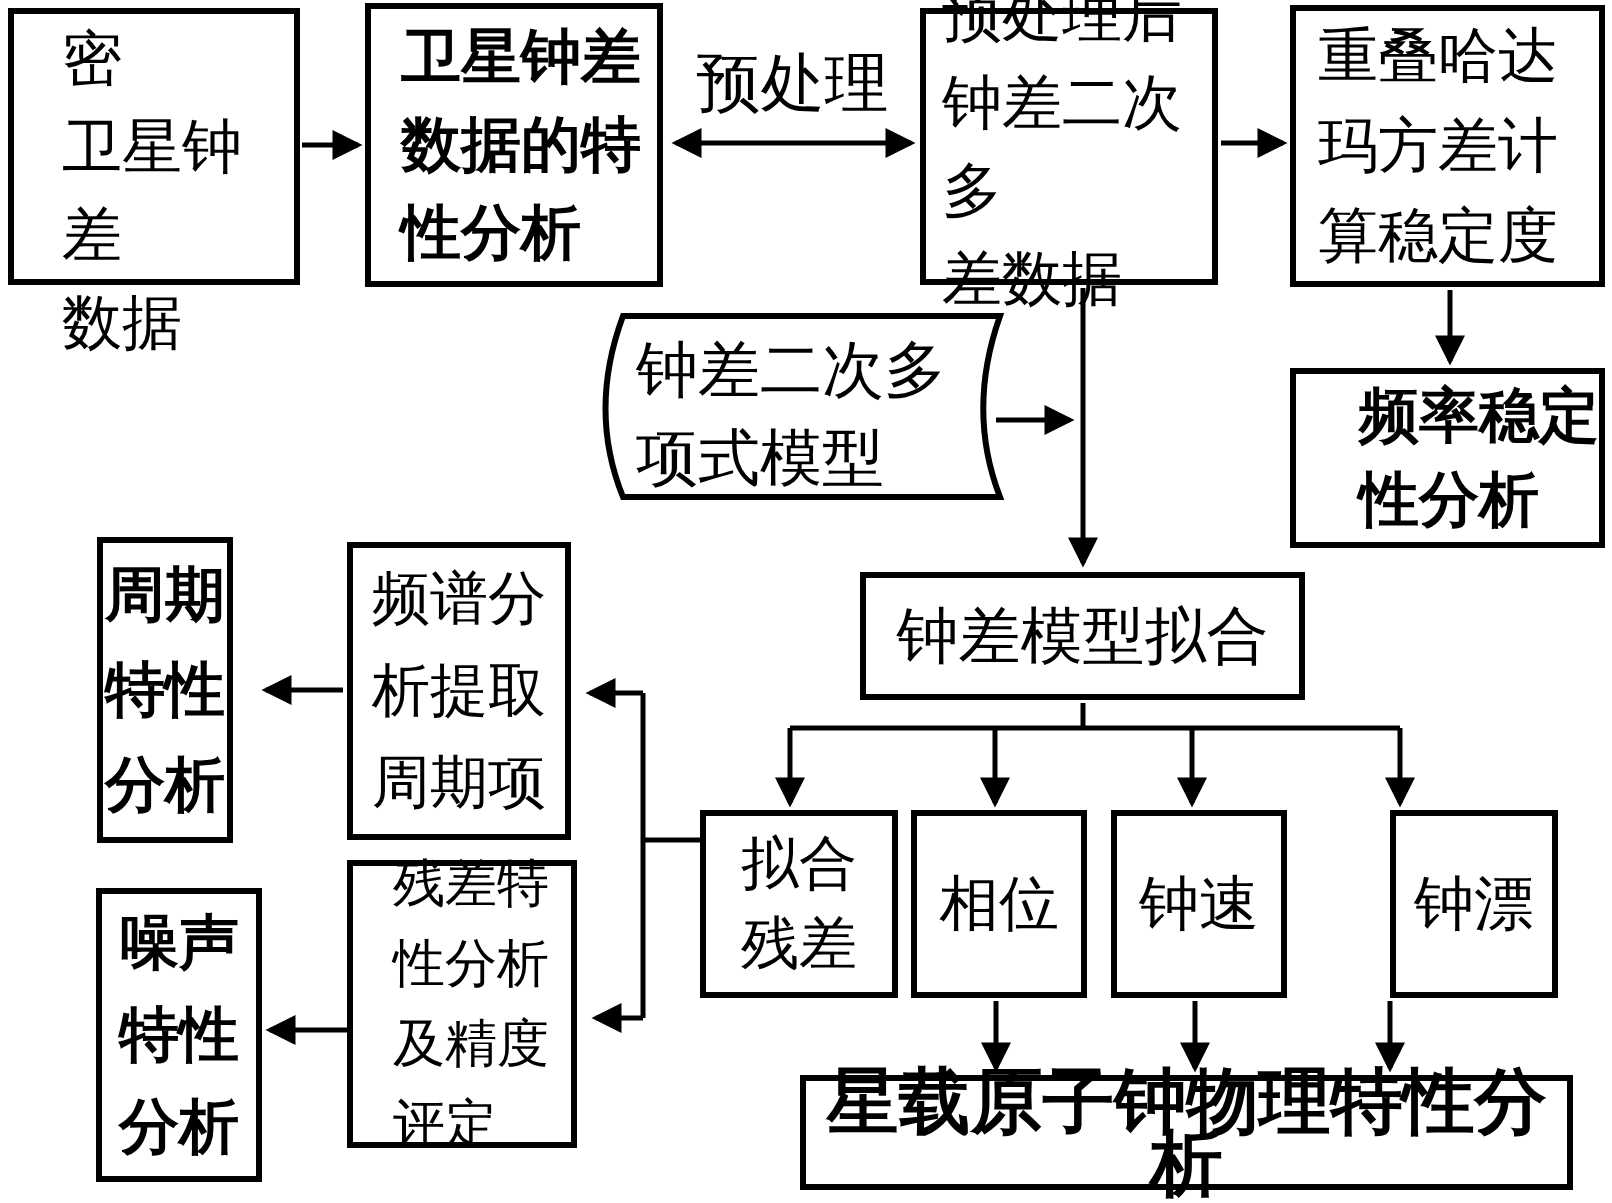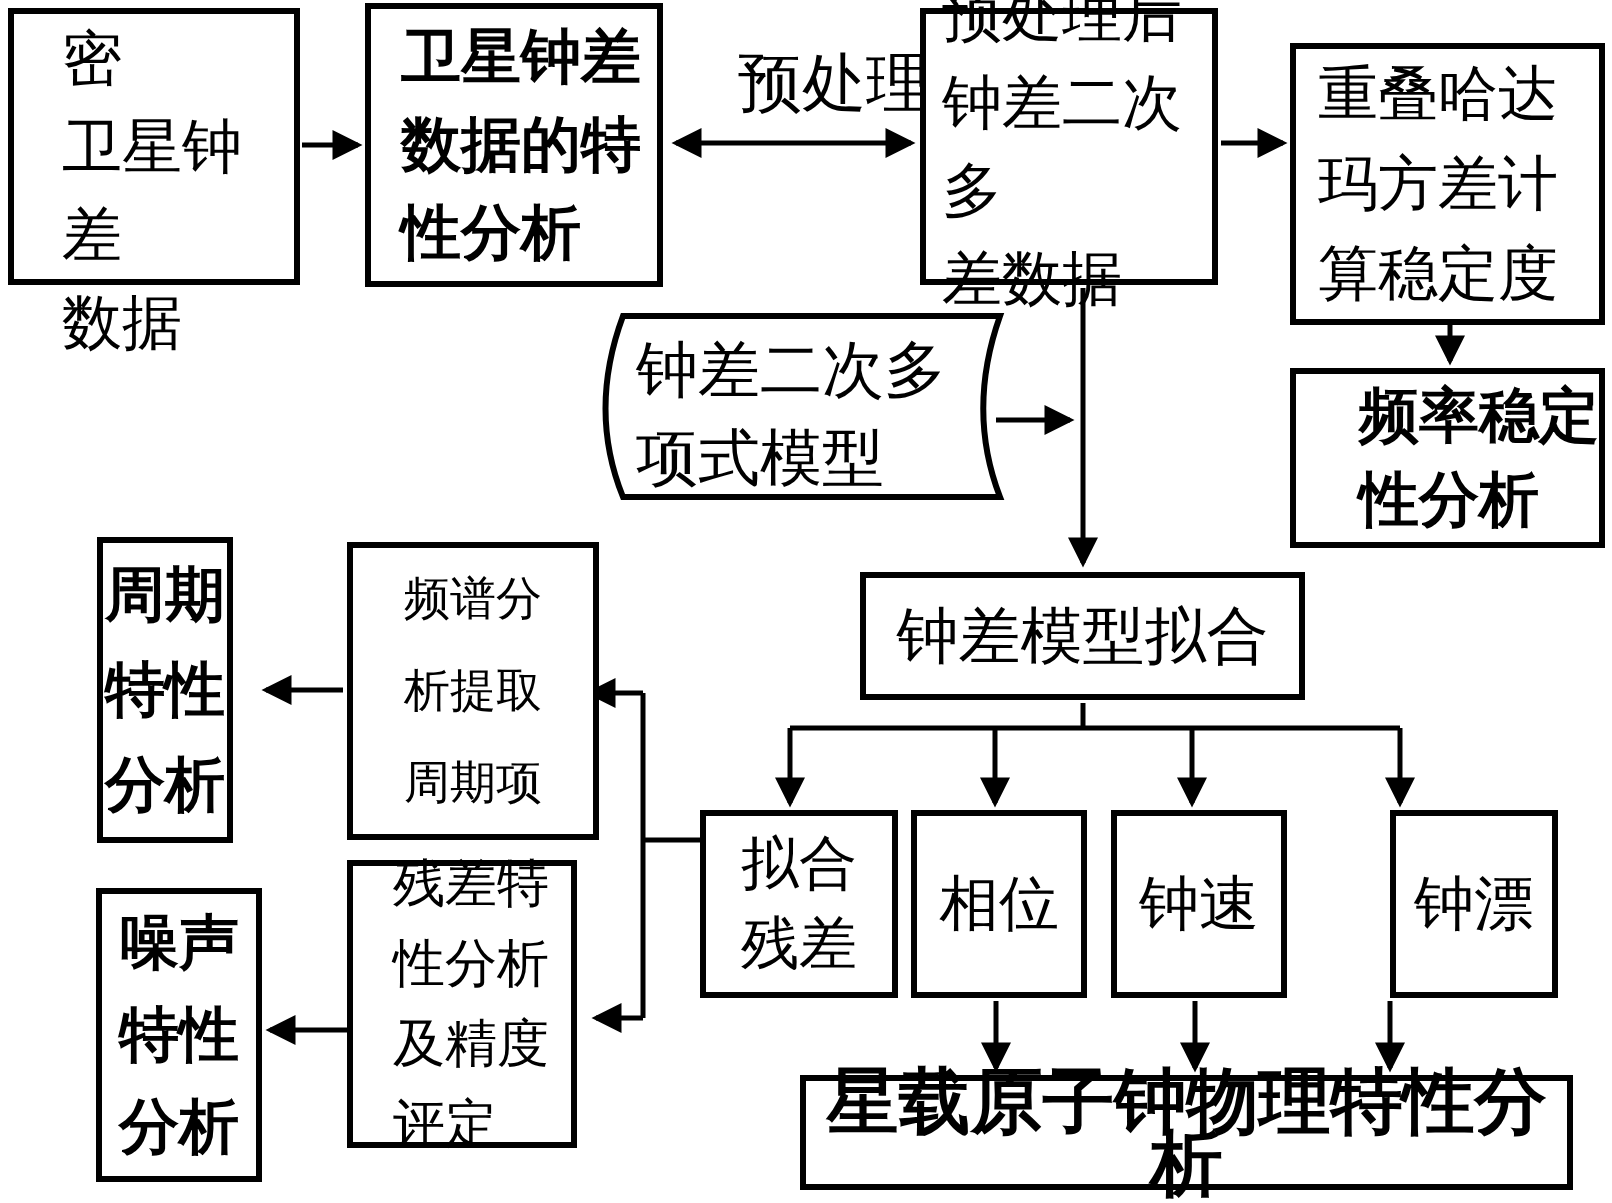--- a/index.html
+++ b/index.html
@@ -9,21 +9,21 @@
   }
   svg.layer{position:absolute;left:0;top:0;z-index:0;}
   .node{
     position:absolute;box-sizing:border-box;background:#fff;border:6px solid #000;
     display:flex;flex-direction:column;justify-content:center;z-index:1;
   }
   .lbl{display:block;white-space:pre-line;}
   .al{align-items:flex-start;text-align:left;}
   .ac{align-items:center;text-align:center;}
   .bold{font-weight:700;}
-  .floating{position:absolute;z-index:1;display:flex;justify-content:flex-end;}
+  .floating{position:absolute;z-index:1;display:flex;justify-content:center;}
   .cyl-text{position:absolute;z-index:1;}
 </style>
 </head>
 <body>
 
 <div class="canvas">
 
   <svg class="layer" width="1612" height="1203" viewBox="0 0 1612 1203">
     <defs>
       <marker id="ah" viewBox="0 0 10 10" refX="8.5" refY="5" markerWidth="7" markerHeight="6" orient="auto-start-reverse">
@@ -81,21 +81,21 @@
   <div class="floating" style="left:655px;top:40px;width:275px;font-size:64px;">
     <span class="lbl">预处理</span>
   </div>
 
   <div class="node al" style="left:920px;top:8px;width:298px;height:277px;font-size:60px;line-height:88px;padding-left:16px;">
     <span class="lbl">预处理后
 钟差二次多
 差数据</span>
   </div>
 
-  <div class="node al" style="left:1290px;top:5px;width:315px;height:282px;font-size:60px;line-height:90px;padding-left:22px;margin-top:38px;">
+  <div class="node al" style="left:1290px;top:5px;width:315px;height:282px;font-size:60px;line-height:90px;padding-left:22px;">
     <span class="lbl">重叠哈达
 玛方差计
 算稳定度</span>
   </div>
 
   <div class="node al bold" style="left:1290px;top:368px;width:315px;height:180px;font-size:60px;line-height:84px;padding-left:2px;align-items:flex-end;">
     <span class="lbl">频率稳定
 性分析</span>
   </div>
 
@@ -124,21 +124,21 @@
 
   <div class="node ac bold" style="left:800px;top:1075px;width:773px;height:115px;font-size:72px;line-height:62px;align-items:flex-end;">
     <span class="lbl">星载原子钟物理特性分析</span>
   </div>
 
   <div class="node ac bold" style="left:97px;top:537px;width:136px;height:306px;font-size:60px;line-height:95px;">
     <span class="lbl">周期
 特性
 分析</span>
   </div>
-  <div class="node ac" style="left:347px;top:542px;width:252px;height:298px;font-size:46px;line-height:92px;">
+  <div class="node ac" style="left:347px;top:542px;width:224px;height:298px;font-size:58px;line-height:92px;">
     <span class="lbl">频谱分
 析提取
 周期项</span>
   </div>
   <div class="node ac bold" style="left:96px;top:888px;width:166px;height:294px;font-size:60px;line-height:92px;">
     <span class="lbl">噪声
 特性
 分析</span>
   </div>
   <div class="node al" style="left:347px;top:860px;width:230px;height:288px;font-size:52px;line-height:80px;padding-left:40px;">

